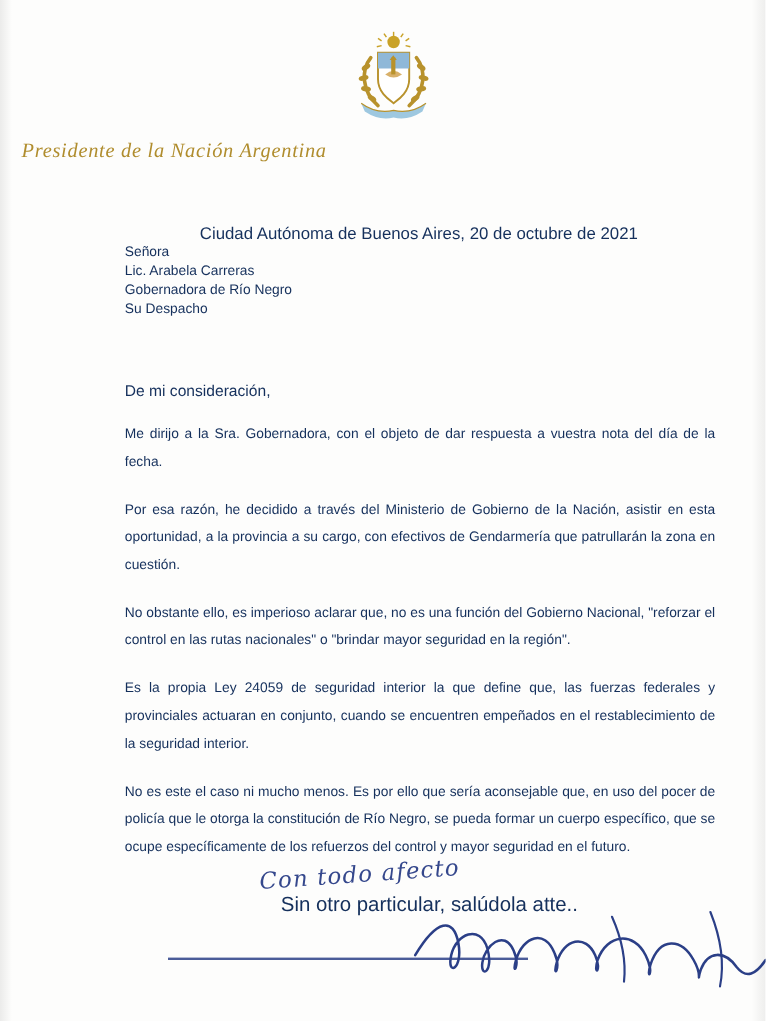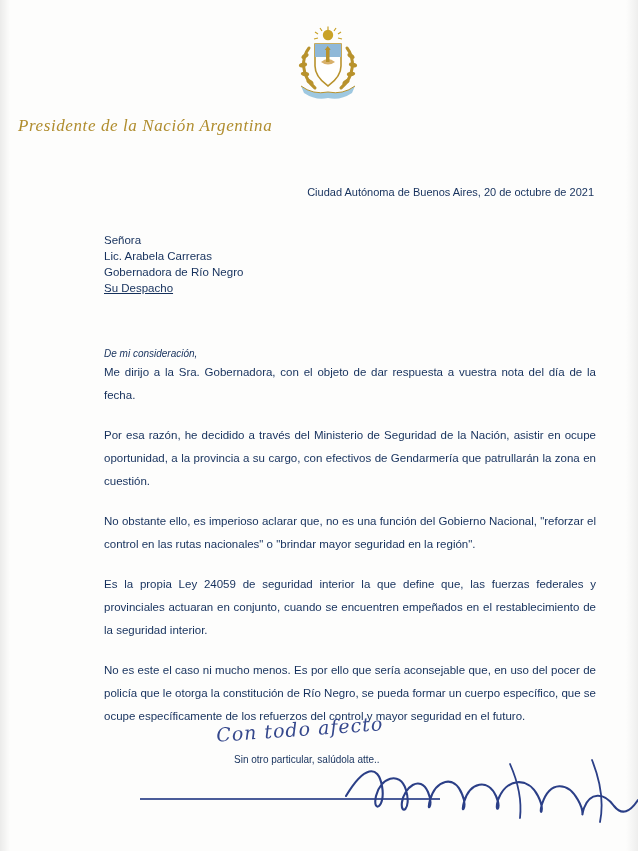--- a/index.html
+++ b/index.html
@@ -44,54 +44,51 @@
     white-space: nowrap;
   }
   
   .content {
     position: absolute;
     left: 104px;
     right: 42px;
     top: 186px;
   }
   .place-date {
-    text-align: right;
-    font-size: 11px;
-    color: #15305c;
-    margin-bottom: 34px;
+    text-align: center;
+    font-size: 14px;
+    color: #15305c;
     padding-right: 2px;
   }
   .addressee {
     font-size: 11.5px;
     color: #15305c;
     line-height: 16px;
     margin-bottom: 52px;
   }
   .addressee div {
     white-space: nowrap;
   }
   .addressee .underline {
-    text-decoration: underline;
   }
   .salutation {
-    font-size: 10px;
-    color: #15305c;
-    margin-bottom: 2px;
-    font-style: italic;
+    font-size: 13px;
+    color: #15305c;
+    margin-bottom: 18px;
   }
   p.para {
     font-size: 11.5px;
     color: #15305c;
     line-height: 23px;
     margin: 0 0 17px 0;
     text-align: justify;
     text-justify: inter-word;
   }
   .closing {
-    font-size: 10px;
+    font-size: 17px;
     color: #15305c;
     margin: 26px 0 0 130px;
   }
   
   .signature-area {
     position: absolute;
     left: 104px;
     right: 30px;
     top: 712px;
     height: 120px;
@@ -195,21 +192,21 @@
     <div class="addressee">
       <div>Señora</div>
       <div>Lic. Arabela Carreras</div>
       <div>Gobernadora de Río Negro</div>
       <div class="underline">Su Despacho</div>
     </div>
 
     <div class="salutation">De mi consideración,</div>
 
     <p class="para">Me dirijo a la Sra. Gobernadora, con el objeto de dar respuesta a vuestra nota del día de la fecha.</p>
-    <p class="para">Por esa razón, he decidido a través del Ministerio de Seguridad de la Nación, asistir en ocupe oportunidad, a la provincia a su cargo, con efectivos de Gendarmería que patrullarán la zona en cuestión.</p>
+    <p class="para">Por esa razón, he decidido a través del Ministerio de Gobierno de la Nación, asistir en esta oportunidad, a la provincia a su cargo, con efectivos de Gendarmería que patrullarán la zona en cuestión.</p>
     <p class="para">No obstante ello, es imperioso aclarar que, no es una función del Gobierno Nacional, "reforzar el control en las rutas nacionales" o "brindar mayor seguridad en la región".</p>
     <p class="para">Es la propia Ley 24059 de seguridad interior la que define que, las fuerzas federales y provinciales actuaran en conjunto, cuando se encuentren empeñados en el restablecimiento de la seguridad interior.</p>
     <p class="para">No es este el caso ni mucho menos. Es por ello que sería aconsejable que, en uso del pocer de policía que le otorga la constitución de Río Negro, se pueda formar un cuerpo específico, que se ocupe específicamente de los refuerzos del control y mayor seguridad en el futuro.</p>
 
     <div class="closing">Sin otro particular, salúdola atte..</div>
   </div>
 
   <div class="signature-area">
     <div class="sig-hand">Con todo afecto</div>
     <svg class="sig-scrawl" width="300" height="70" viewBox="0 0 300 70">

